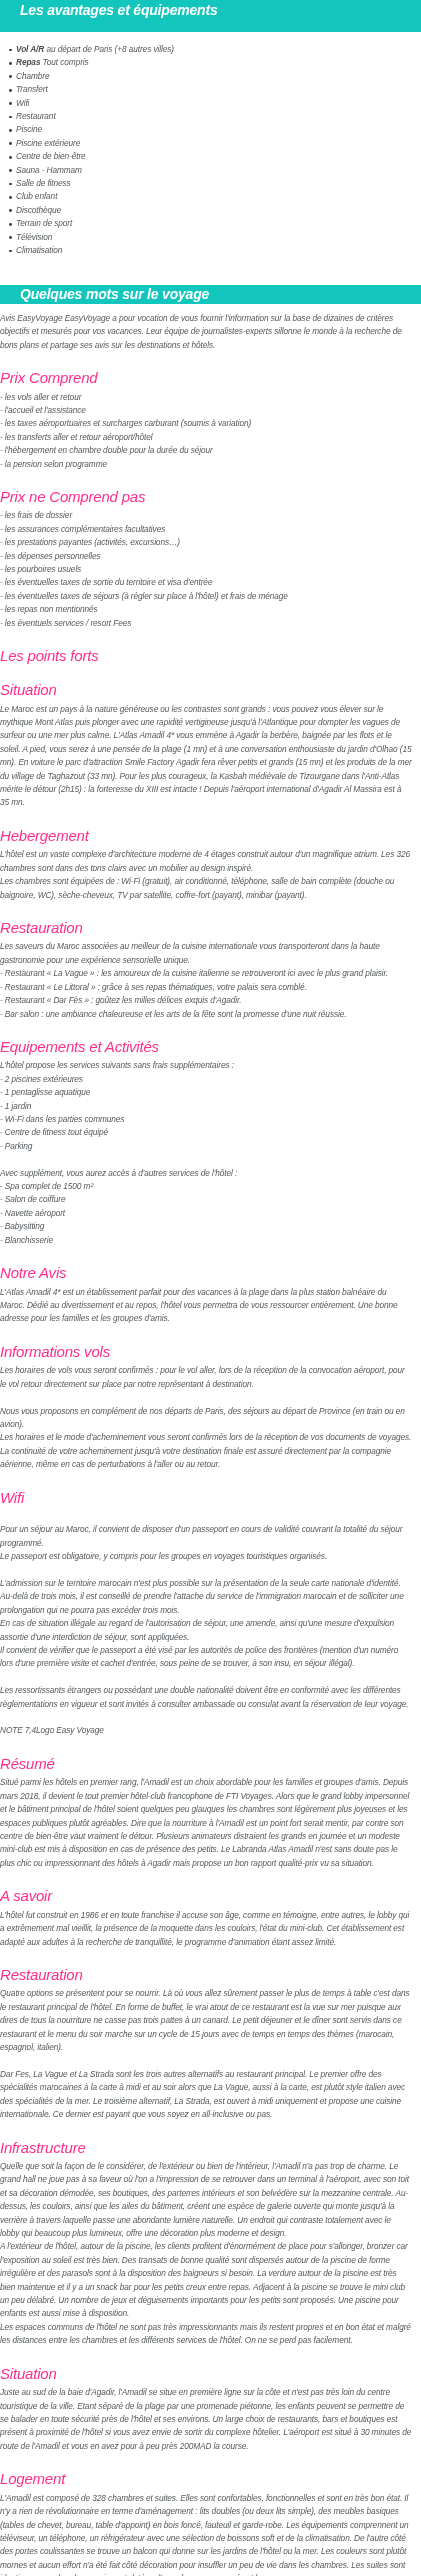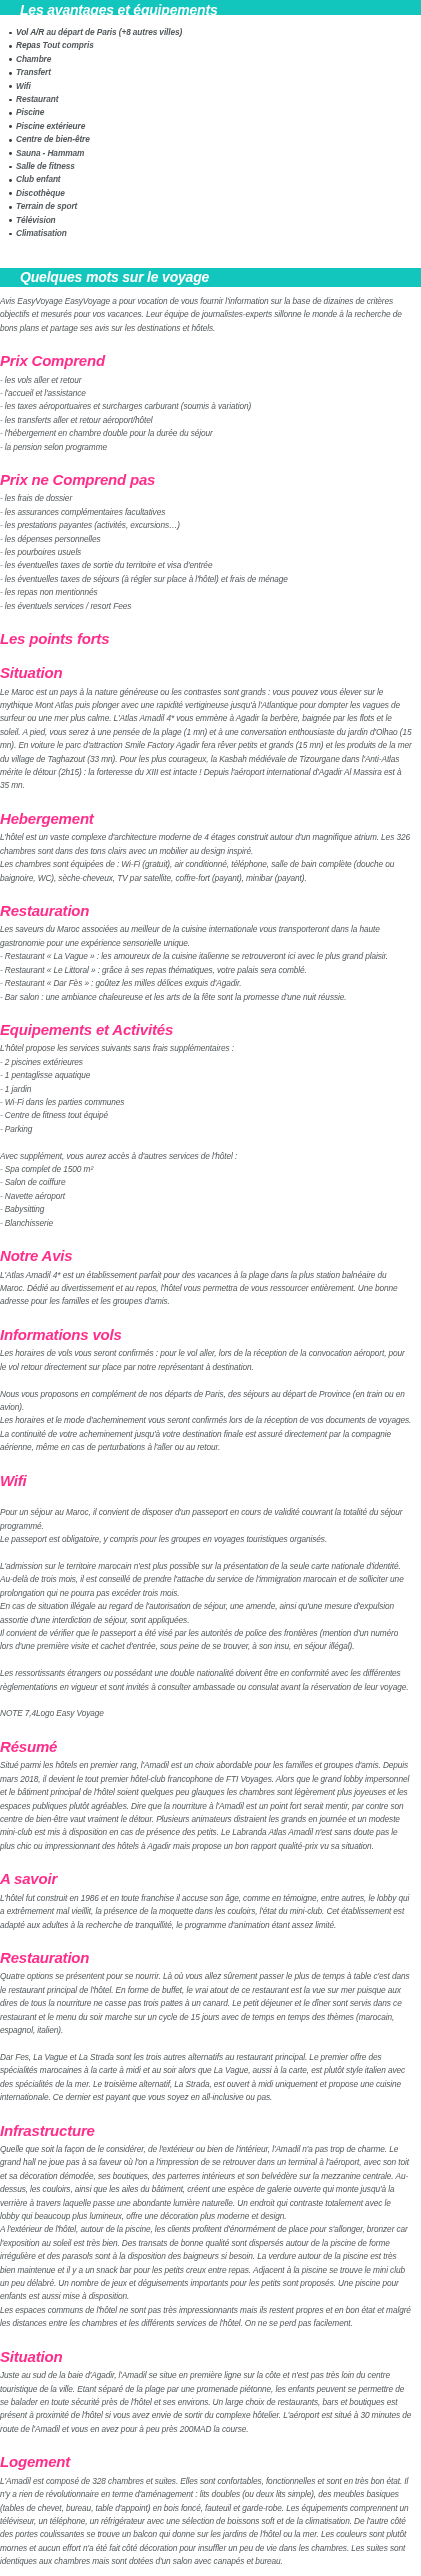--- a/index.html
+++ b/index.html
@@ -10,33 +10,32 @@
   html,body{margin:0;padding:0;background:#fff;}
   body{
     width:422px;
     font-family:"Liberation Sans", sans-serif;
     font-style:italic;
     color:var(--body);
   }
   .teal-bar{
     background:var(--teal);
     color:#fff;
-    height:15px;
+    height:32px;
     line-height:20.6px;
     font-size:14px;
     font-weight:bold;
     padding-left:20px;
     letter-spacing:-0.2px;
   }
   .teal-bar.second{margin-top:27px;height:19px;line-height:19px;}
   .bullet-list{
     list-style:none;
     margin:11px 0 0 0;
     padding:0 5.6px 0 16px;
-    font-weight:bold;
   }
   .bullet-list li{
     position:relative;
     font-size:8.3px;
     line-height:13.4px;
     letter-spacing:-0.1px;
   }
   .bullet-list li::before{
     content:"";
     position:absolute;
@@ -53,21 +52,21 @@
     line-height:13.4px;
     letter-spacing:-0.1px;
     margin:0;
     padding-right:10px;
   }
   .intro{margin-top:8.3px;}
   .sec-heading{
     color:var(--pink);
     font-size:15px;
     line-height:17px;
-    font-weight:bold;
+    font-weight:normal;
     margin:17px 0 4.5px 0;
     letter-spacing:-0.2px;
   }
   .gap{height:13.4px;}
 </style>
 </head>
 <body>
 
 <div class="page">
   <div class="teal-bar">

